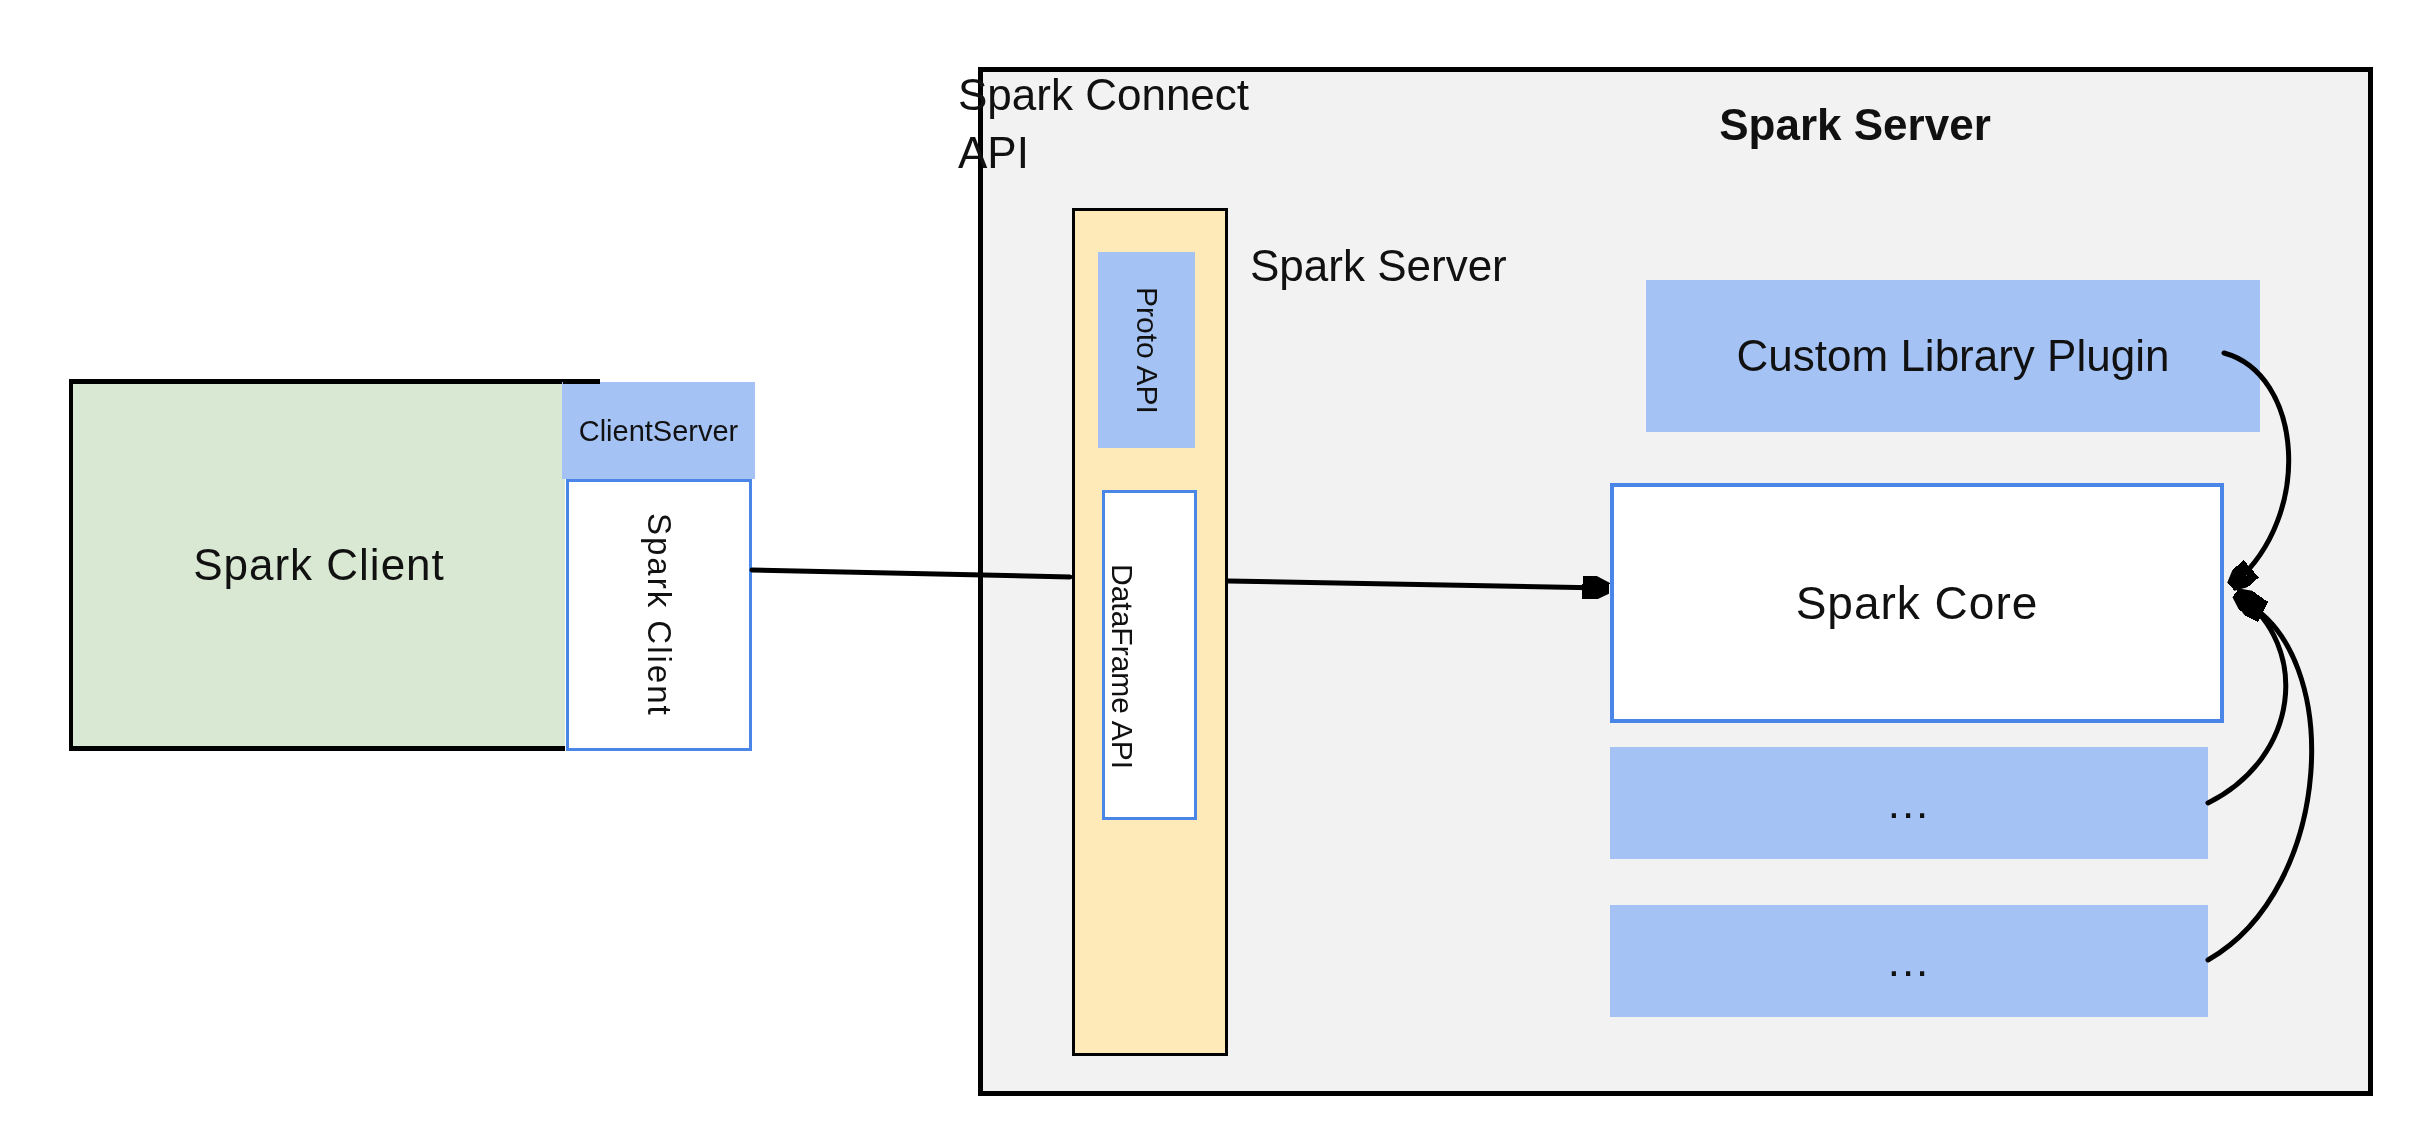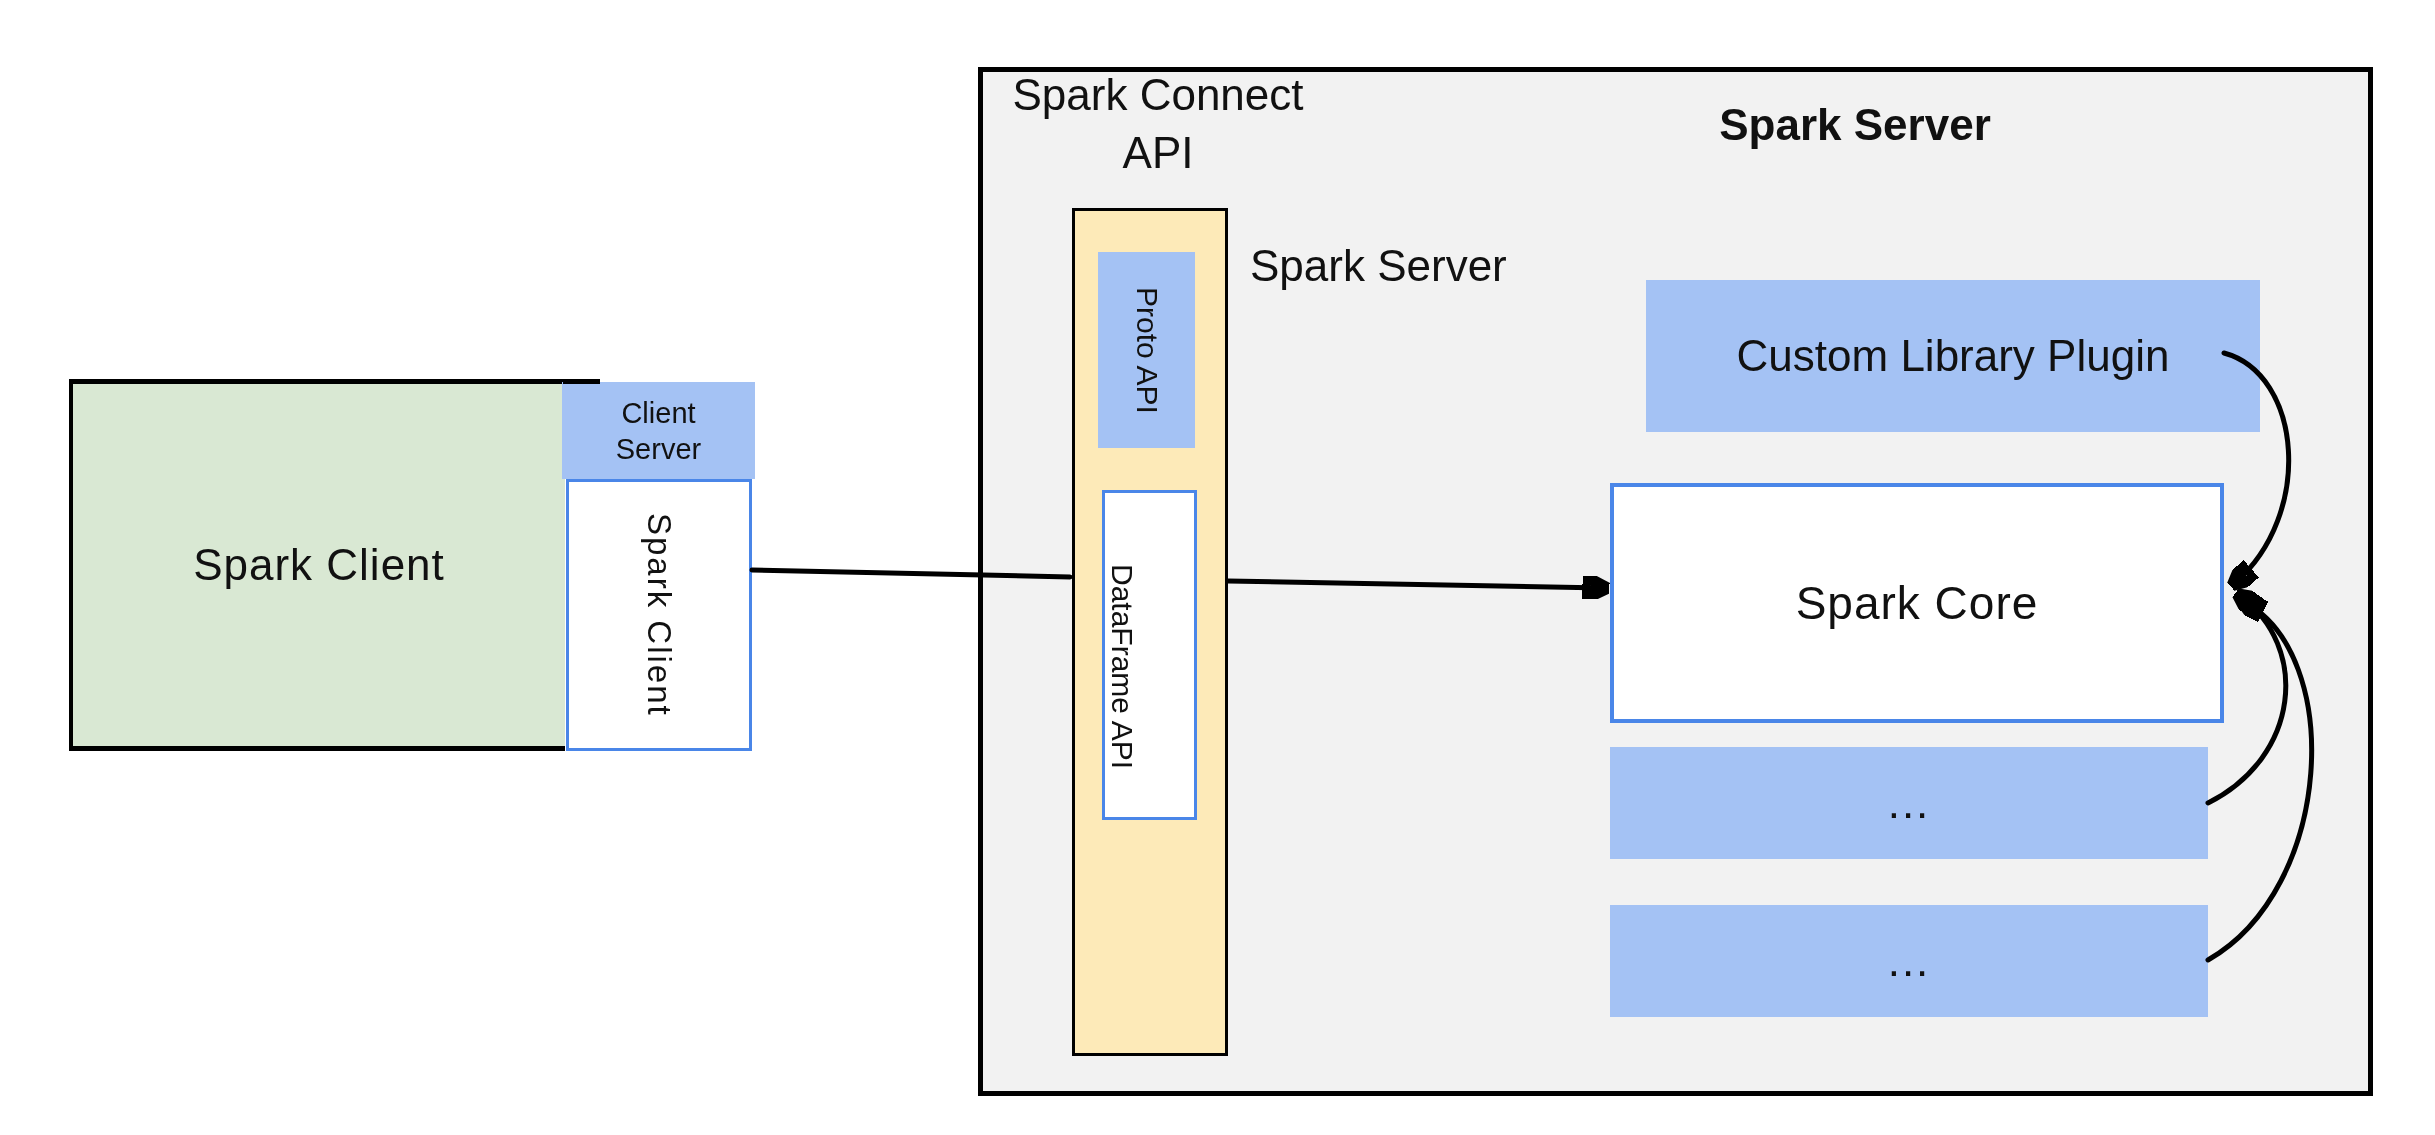--- a/index.html
+++ b/index.html
@@ -20,39 +20,39 @@
     border-top:5px solid #000;
     border-left:4px solid #000;
     border-bottom:5px solid #000;
     display:flex; flex-direction:column; align-items:center; justify-content:center;
     font-size:44px; line-height:66px; letter-spacing:1px; text-align:center;
   }
   .top-tick { left:563px; top:379px; width:37px; height:5px; background:#000; z-index:6; }
   .package-box {
     left:562px; top:382px; width:193px; height:97px;
     background:#a4c2f4; z-index:4;
-    display:flex; flex-direction:column; align-items:center; justify-content:center;
+    display:flex; flex-direction:row; align-items:center; justify-content:center;
     font-size:29px; line-height:36px; text-align:center;
   }
   .spark-client-box {
     left:566px; top:479px; width:186px; height:272px;
     background:#ffffff; border:3px solid #4a86e8; z-index:4;
     display:flex; align-items:center; justify-content:center;
   }
   .vtext { writing-mode:vertical-rl; text-orientation:mixed; }
   .spark-client-box .vtext { font-size:33px; letter-spacing:2px; }
 
   
   .gray-container {
     left:978px; top:67px; width:1395px; height:1029px;
     background:#f2f2f2; border:5px solid #000;
   }
   .connect-label {
     left:958px; top:66px; width:400px;
-    font-size:44px; line-height:58px; text-align:center; z-index:3;
+    font-size:44px; line-height:58px; text-align:left; z-index:3;
   }
   .server-title {
     left:1655px; top:97px; width:400px;
     font-size:44px; line-height:56px; font-weight:bold; text-align:center; z-index:3;
   }
   .library-label {
     left:1250px; top:238px; width:320px;
     font-size:44px; line-height:55px; text-align:left; z-index:3;
   }
 

